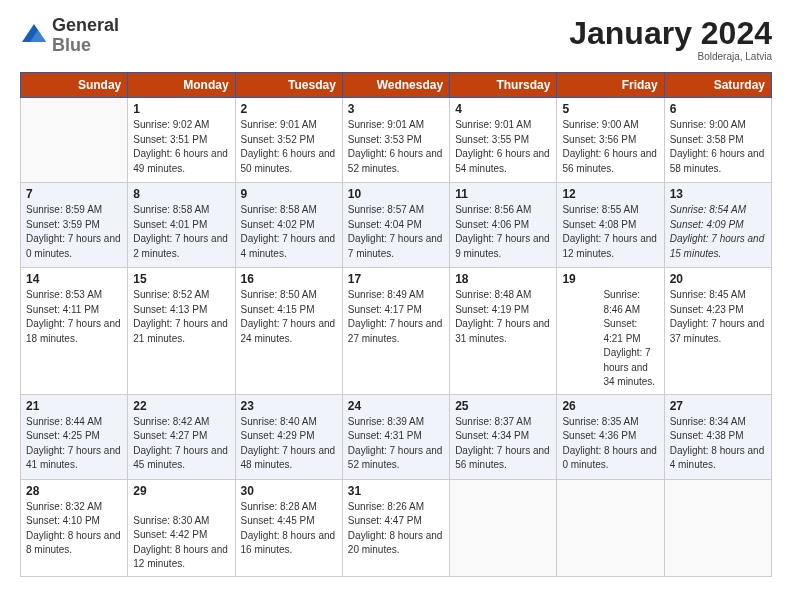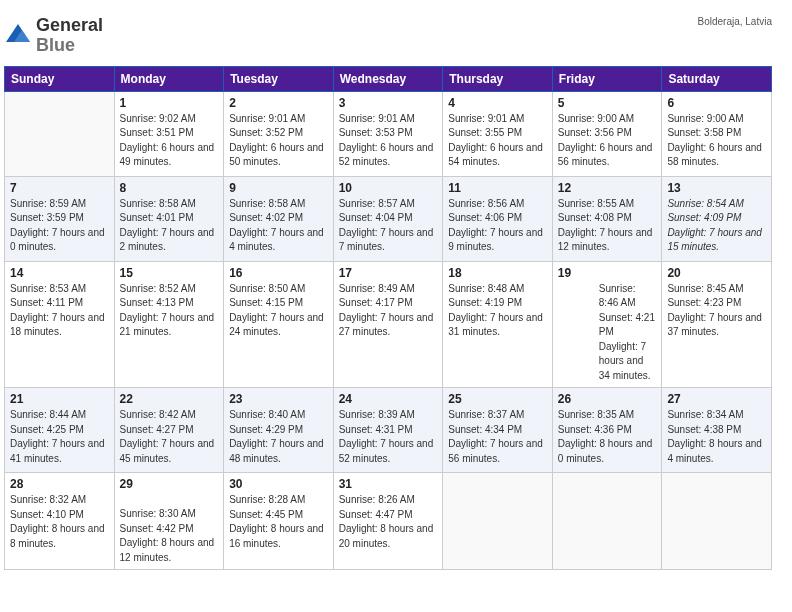--- a/index.html
+++ b/index.html
@@ -6,21 +6,21 @@
     body {
       font-family: Arial, sans-serif;
       background: #fff;
       width: 792px;
       height: 612px;
       overflow: hidden;
     }
     .page {
       width: 792px;
       height: 516px;
-      padding: 16px 20px 12px 4px;
+      padding: 16px 20px 12px 20px;
       display: flex;
       flex-direction: column;
     }
     .header {
       display: flex;
       justify-content: space-between;
       align-items: flex-start;
       margin-bottom: 10px;
     }
     .logo {
@@ -53,26 +53,26 @@
       color: #555;
     }
     .calendar {
       flex: 1;
       border: 1px solid #ccc;
       border-collapse: collapse;
       width: 100%;
       table-layout: fixed;
     }
     .calendar th {
-      background-color: #4c1d95;
+      background-color: #c2410c;
       color: #fff;
       font-size: 12px;
       font-weight: bold;
       padding: 5px 6px;
-      text-align: left;
+      text-align: right;
       border: 1px solid #1a5fb4;
     }
     .calendar td {
       border: 1px solid #ccc;
       vertical-align: top;
       padding: 4px 5px;
       font-size: 10.5px;
       color: #333;
       background: #fff;
       height: 85px;
@@ -105,20 +105,21 @@
       <svg class="logo-icon" viewBox="0 0 28 28">
         <polygon points="14,2 26,20 2,20" fill="#1a5fb4"></polygon>
         <polygon points="18,8 26,20 10,20" fill="#4a90d9" opacity="0.7"></polygon>
       </svg>
       <div class="logo-text">
         <span class="logo-general">General</span><br>
         <span class="logo-blue">Blue</span>
       </div>
     </div>
     <div class="title-block">
+      <div class="month-title">January 2024</div>
       <div class="location">Bolderaja, Latvia</div>
     </div>
   </div>
 
   <table class="calendar">
     <thead>
       <tr>
       <th>Sunday</th>
           <th>Monday</th>
           <th>Tuesday</th>

